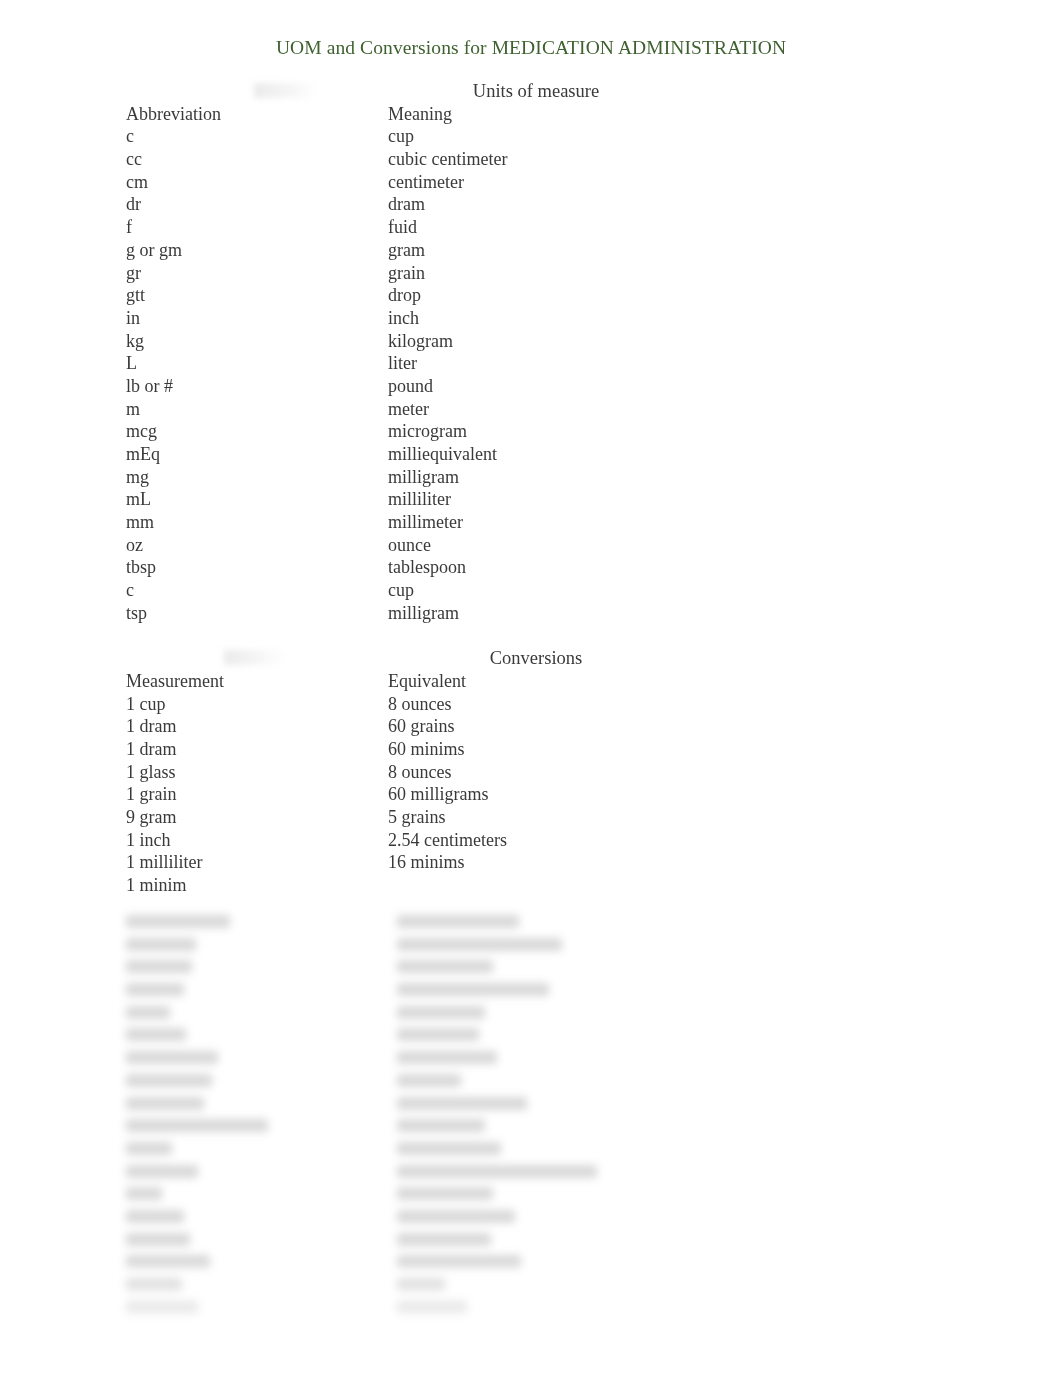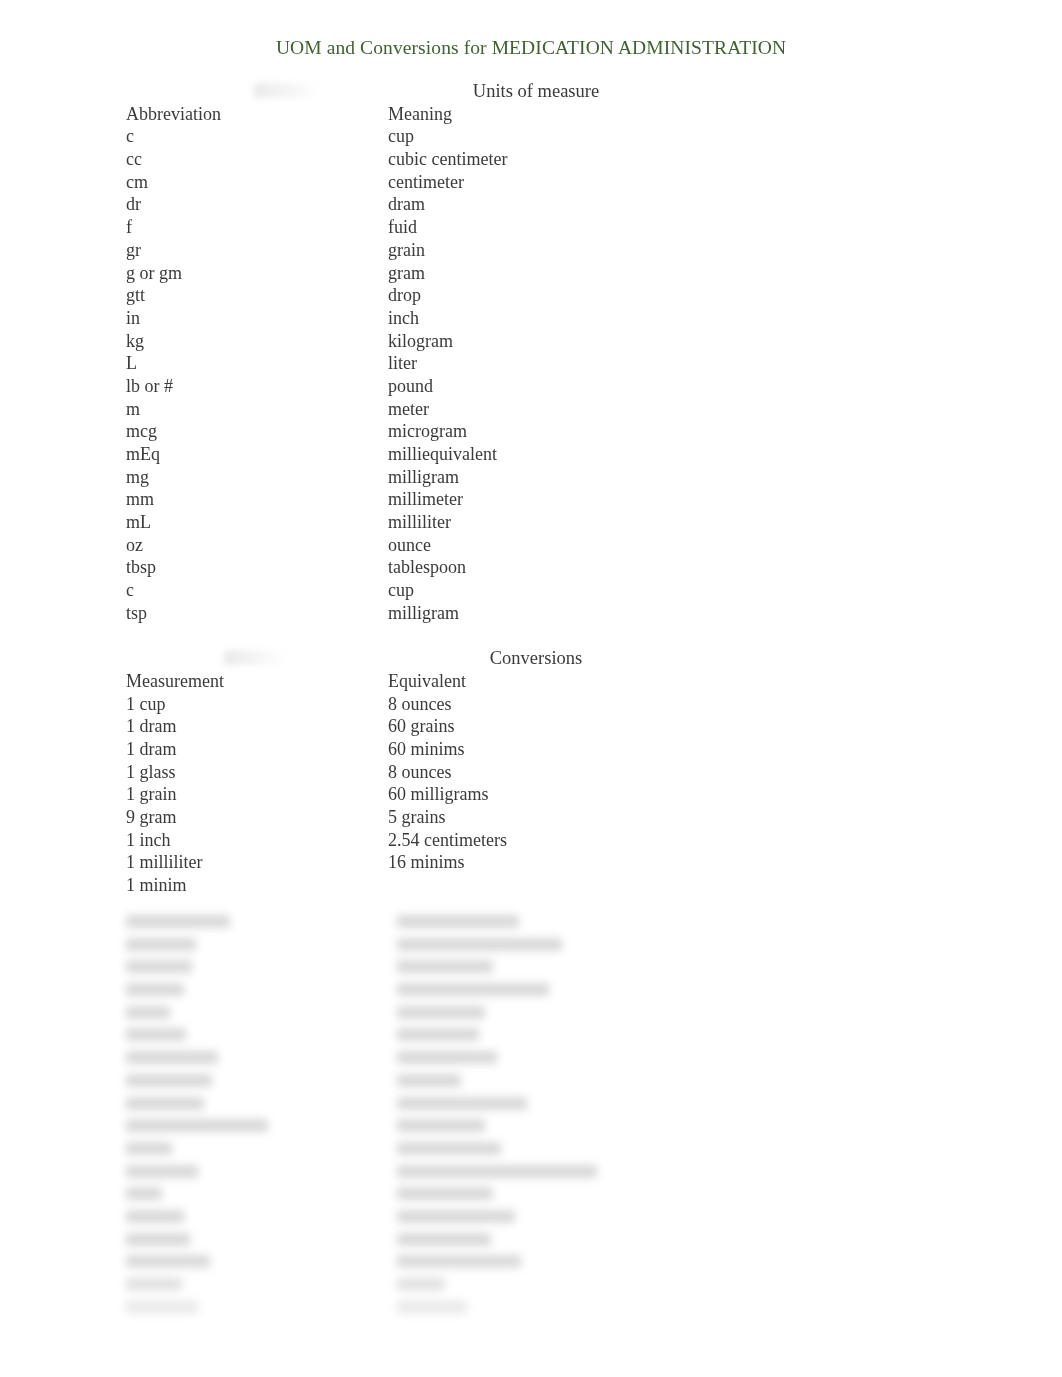--- a/index.html
+++ b/index.html
@@ -154,28 +154,28 @@
         </div>
         <div class="row">
           <span class="col-a">dr</span>
           <span class="col-b">dram</span>
         </div>
         <div class="row">
           <span class="col-a">f</span>
           <span class="col-b">fuid</span>
         </div>
         <div class="row">
+          <span class="col-a">g or gm</span>
+          <span class="col-b">gram</span>
+        </div>
+        <div class="row">
           <span class="col-a">gr</span>
           <span class="col-b">grain</span>
         </div>
         <div class="row">
-          <span class="col-a">g or gm</span>
-          <span class="col-b">gram</span>
-        </div>
-        <div class="row">
           <span class="col-a">gtt</span>
           <span class="col-b">drop</span>
         </div>
         <div class="row">
           <span class="col-a">in</span>
           <span class="col-b">inch</span>
         </div>
         <div class="row">
           <span class="col-a">kg</span>
           <span class="col-b">kilogram</span>
@@ -198,26 +198,26 @@
         </div>
         <div class="row">
           <span class="col-a">mEq</span>
           <span class="col-b">milliequivalent</span>
         </div>
         <div class="row">
           <span class="col-a">mg</span>
           <span class="col-b">milligram</span>
         </div>
         <div class="row">
+          <span class="col-a">mL</span>
+          <span class="col-b">milliliter</span>
+        </div>
+        <div class="row">
           <span class="col-a">mm</span>
           <span class="col-b">millimeter</span>
-        </div>
-        <div class="row">
-          <span class="col-a">mL</span>
-          <span class="col-b">milliliter</span>
         </div>
         <div class="row">
           <span class="col-a">oz</span>
           <span class="col-b">ounce</span>
         </div>
         <div class="row">
           <span class="col-a">tbsp</span>
           <span class="col-b">tablespoon</span>
         </div>
         <div class="row">

